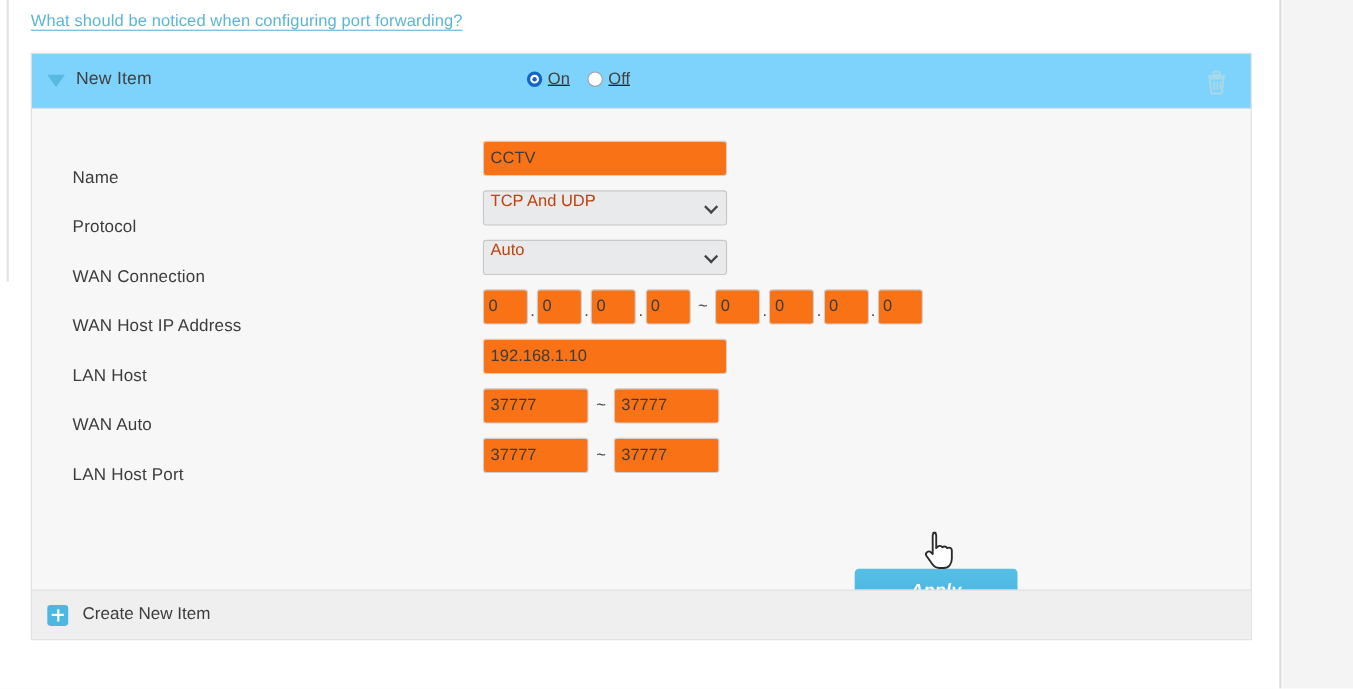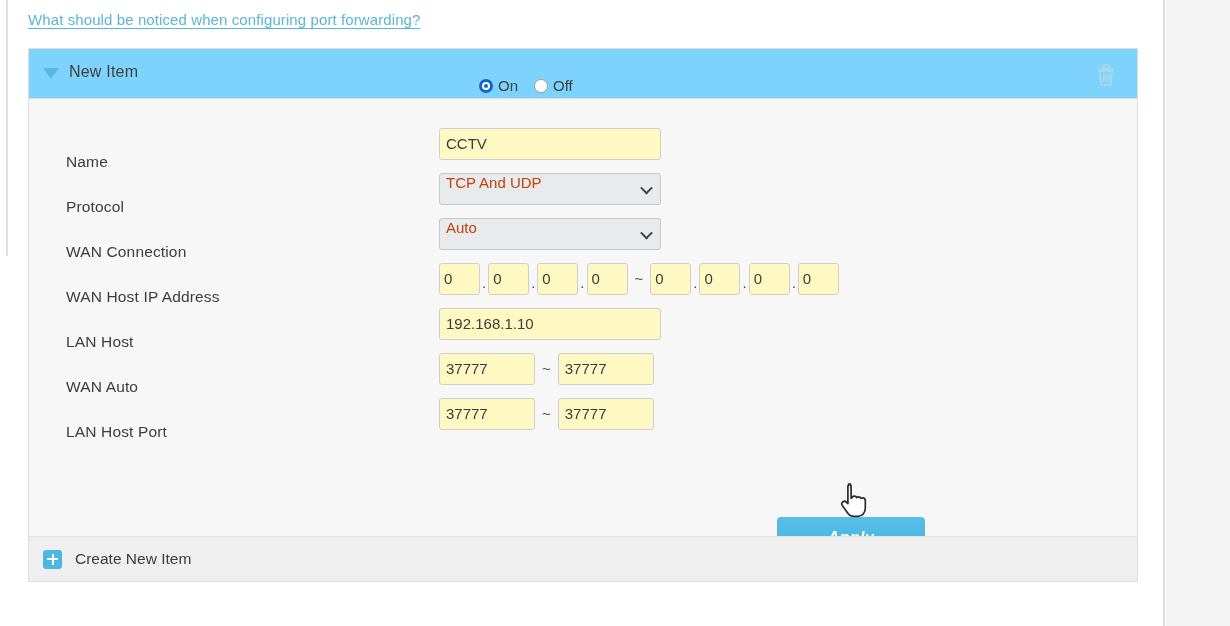--- a/index.html
+++ b/index.html
@@ -97,24 +97,25 @@
     position: absolute;
     left: 40px;
     top: 14px;
     font-size: 16px;
     color: #3f3f3f;
     letter-spacing: .2px;
   }
   .radio-group {
     position: absolute;
     left: 450px;
-    top: 28px;
+    top: 14px;
     display: flex;
     align-items: center;
     gap: 16px;
+    text-decoration: underline;
   }
   .radio-opt {
     display: flex;
     align-items: center;
     gap: 5px;
     cursor: pointer;
     font-size: 15px;
     color: #3f3f3f;
   }
   .radio-dot {
@@ -174,21 +175,21 @@
     display: flex;
     align-items: center;
   }
 
   
   .txt {
     box-sizing: border-box;
     height: 32px;
     border: 1px solid #cfcfcf;
     border-radius: 3px;
-    background: #fef9c3;
+    background: #f97316;
     font-family: "Liberation Sans", sans-serif;
     font-size: 15px;
     color: #3c3c3c;
     padding: 0 6px;
     outline: none;
   }
   .txt.wide  { width: 222px; }
   .txt.octet { width: 41px; padding: 0 4px; }
   .txt.port  { width: 96px; }
 

